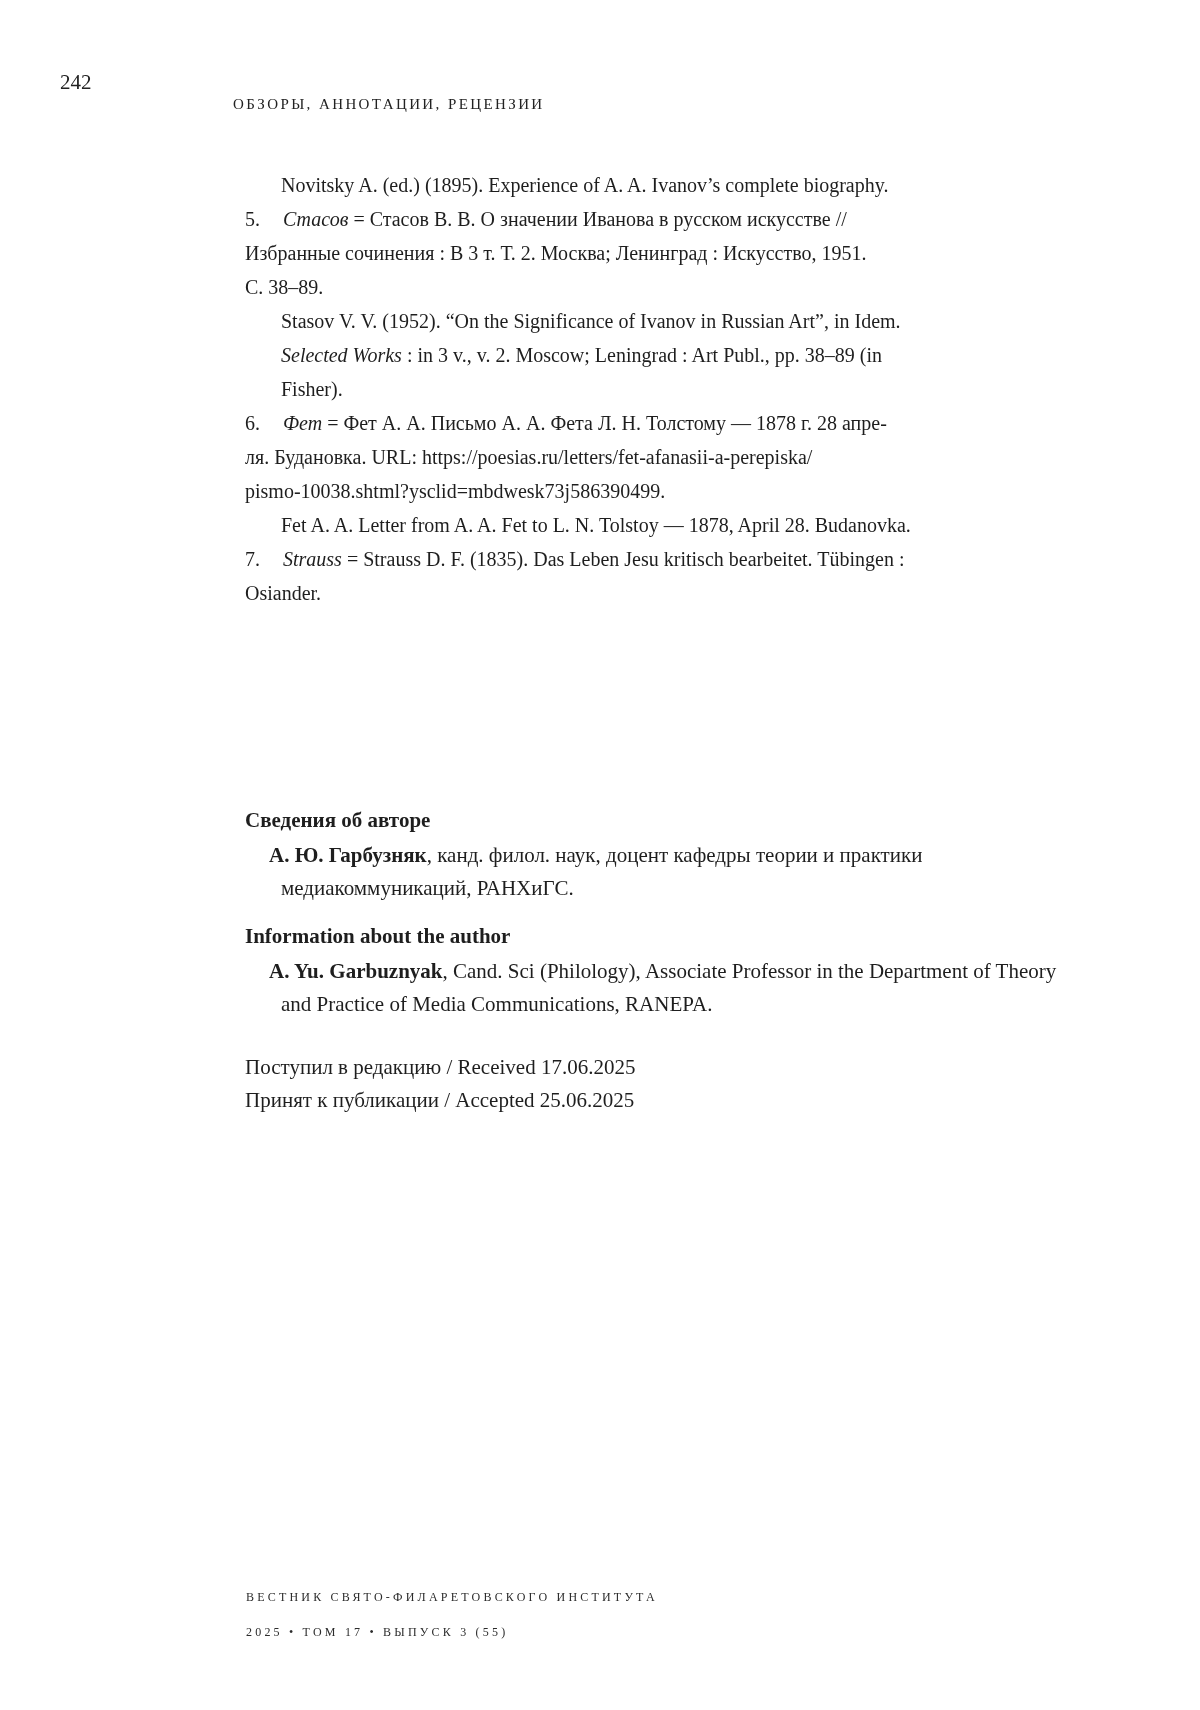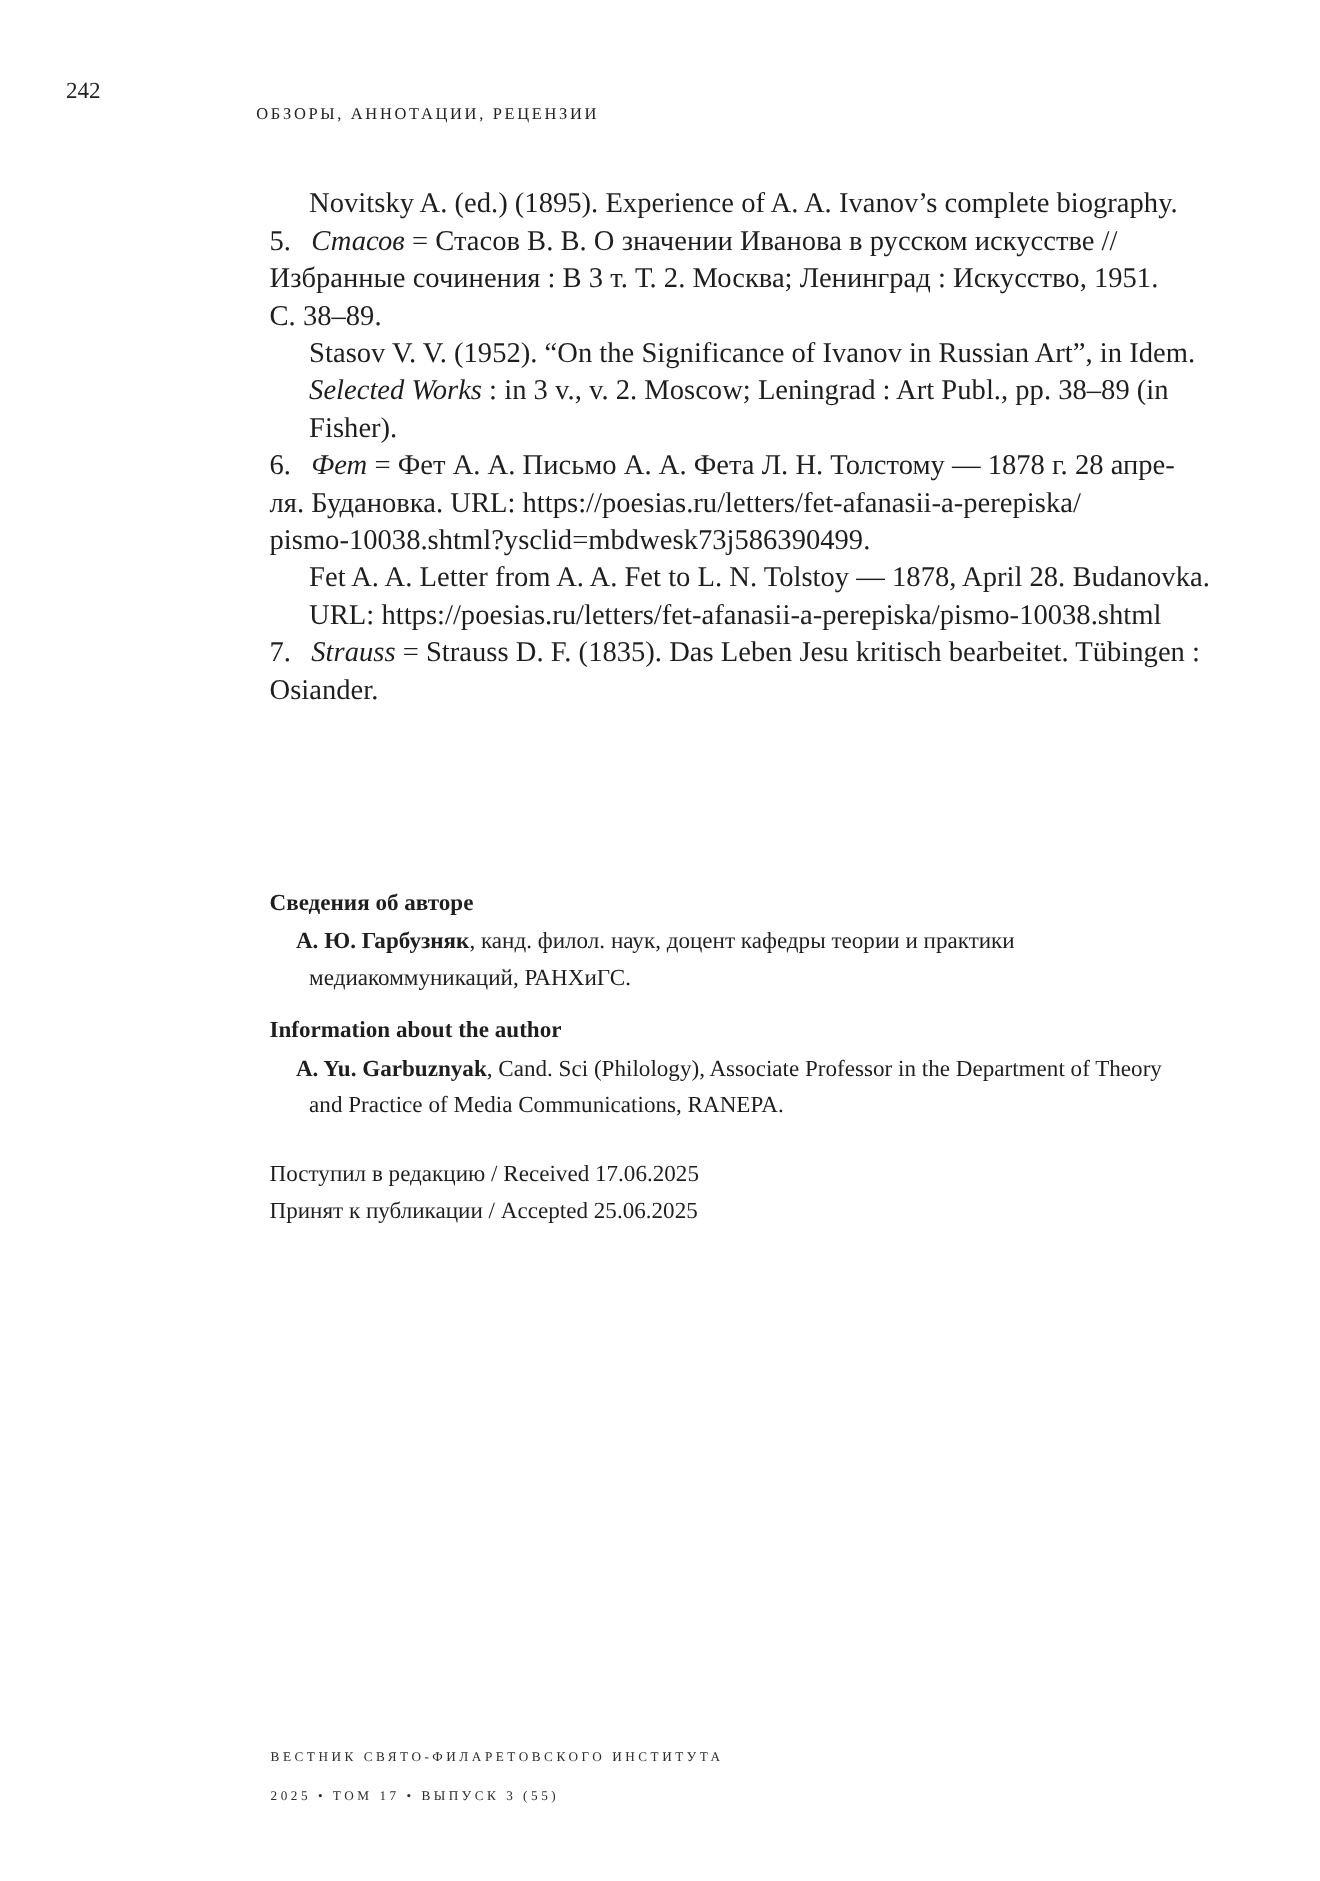--- a/index.html
+++ b/index.html
@@ -34,21 +34,21 @@
     color: #222;
     margin-top: 20px;
   }
 
   
   .refs {
     position: absolute;
     left: 245px;
     top: 168px;
     width: 770px;
-    font-size: 26px;
+    font-size: 20px;
     line-height: 34px;
   }
   .refs .line {
     white-space: nowrap;
   }
   .refs .line.indent {
     padding-left: 36px;
   }
   .refs .num {
     display: inline-block;
@@ -110,21 +110,20 @@
       <div class="line"><span class="num">5.</span><span class="seg-i">Стасов</span><span> = Стасов В. В. О значении Иванова в русском искусстве //</span></div>
       <div class="line"><span>Избранные сочинения : В 3 т. Т. 2. Москва; Ленинград : Искусство, 1951.</span></div>
       <div class="line"><span>С. 38–89.</span></div>
       <div class="line indent"><span>Stasov V. V. (1952). “On the Significance of Ivanov in Russian Art”, in Idem.</span></div>
       <div class="line indent"><span class="seg-i">Selected Works</span><span> : in 3 v., v. 2. Moscow; Leningrad : Art Publ., pp. 38–89 (in</span></div>
       <div class="line indent"><span>Fisher).</span></div>
       <div class="line"><span class="num">6.</span><span class="seg-i">Фет</span><span> = Фет А. А. Письмо А. А. Фета Л. Н. Толстому — 1878 г. 28 апре-</span></div>
       <div class="line"><span>ля. Будановка. URL: https://poesias.ru/letters/fet-afanasii-a-perepiska/</span></div>
       <div class="line"><span>pismo-10038.shtml?ysclid=mbdwesk73j586390499.</span></div>
       <div class="line indent"><span>Fet A. A. Letter from A. A. Fet to L. N. Tolstoy — 1878, April 28. Budanovka.</span></div>
-      <div class="line indent"><span>URL: https://poesias.ru/letters/fet-afanasii-a-perepiska/pismo-10038.shtml</span></div>
       <div class="line"><span class="num">7.</span><span class="seg-i">Strauss</span><span> = Strauss D. F. (1835). Das Leben Jesu kritisch bearbeitet. Tübingen :</span></div>
       <div class="line"><span>Osiander.</span></div>
     </div>
 
   <section class="author-section author-ru">
     <div class="heading">Сведения об авторе</div>
     <div id="author-ru-lines">
         <div class="line"><span class="seg-b">А. Ю. Гарбузняк</span><span>, канд. филол. наук, доцент кафедры теории и практики</span></div>
         <div class="line indent"><span>медиакоммуникаций, РАНХиГС.</span></div>
       </div>

